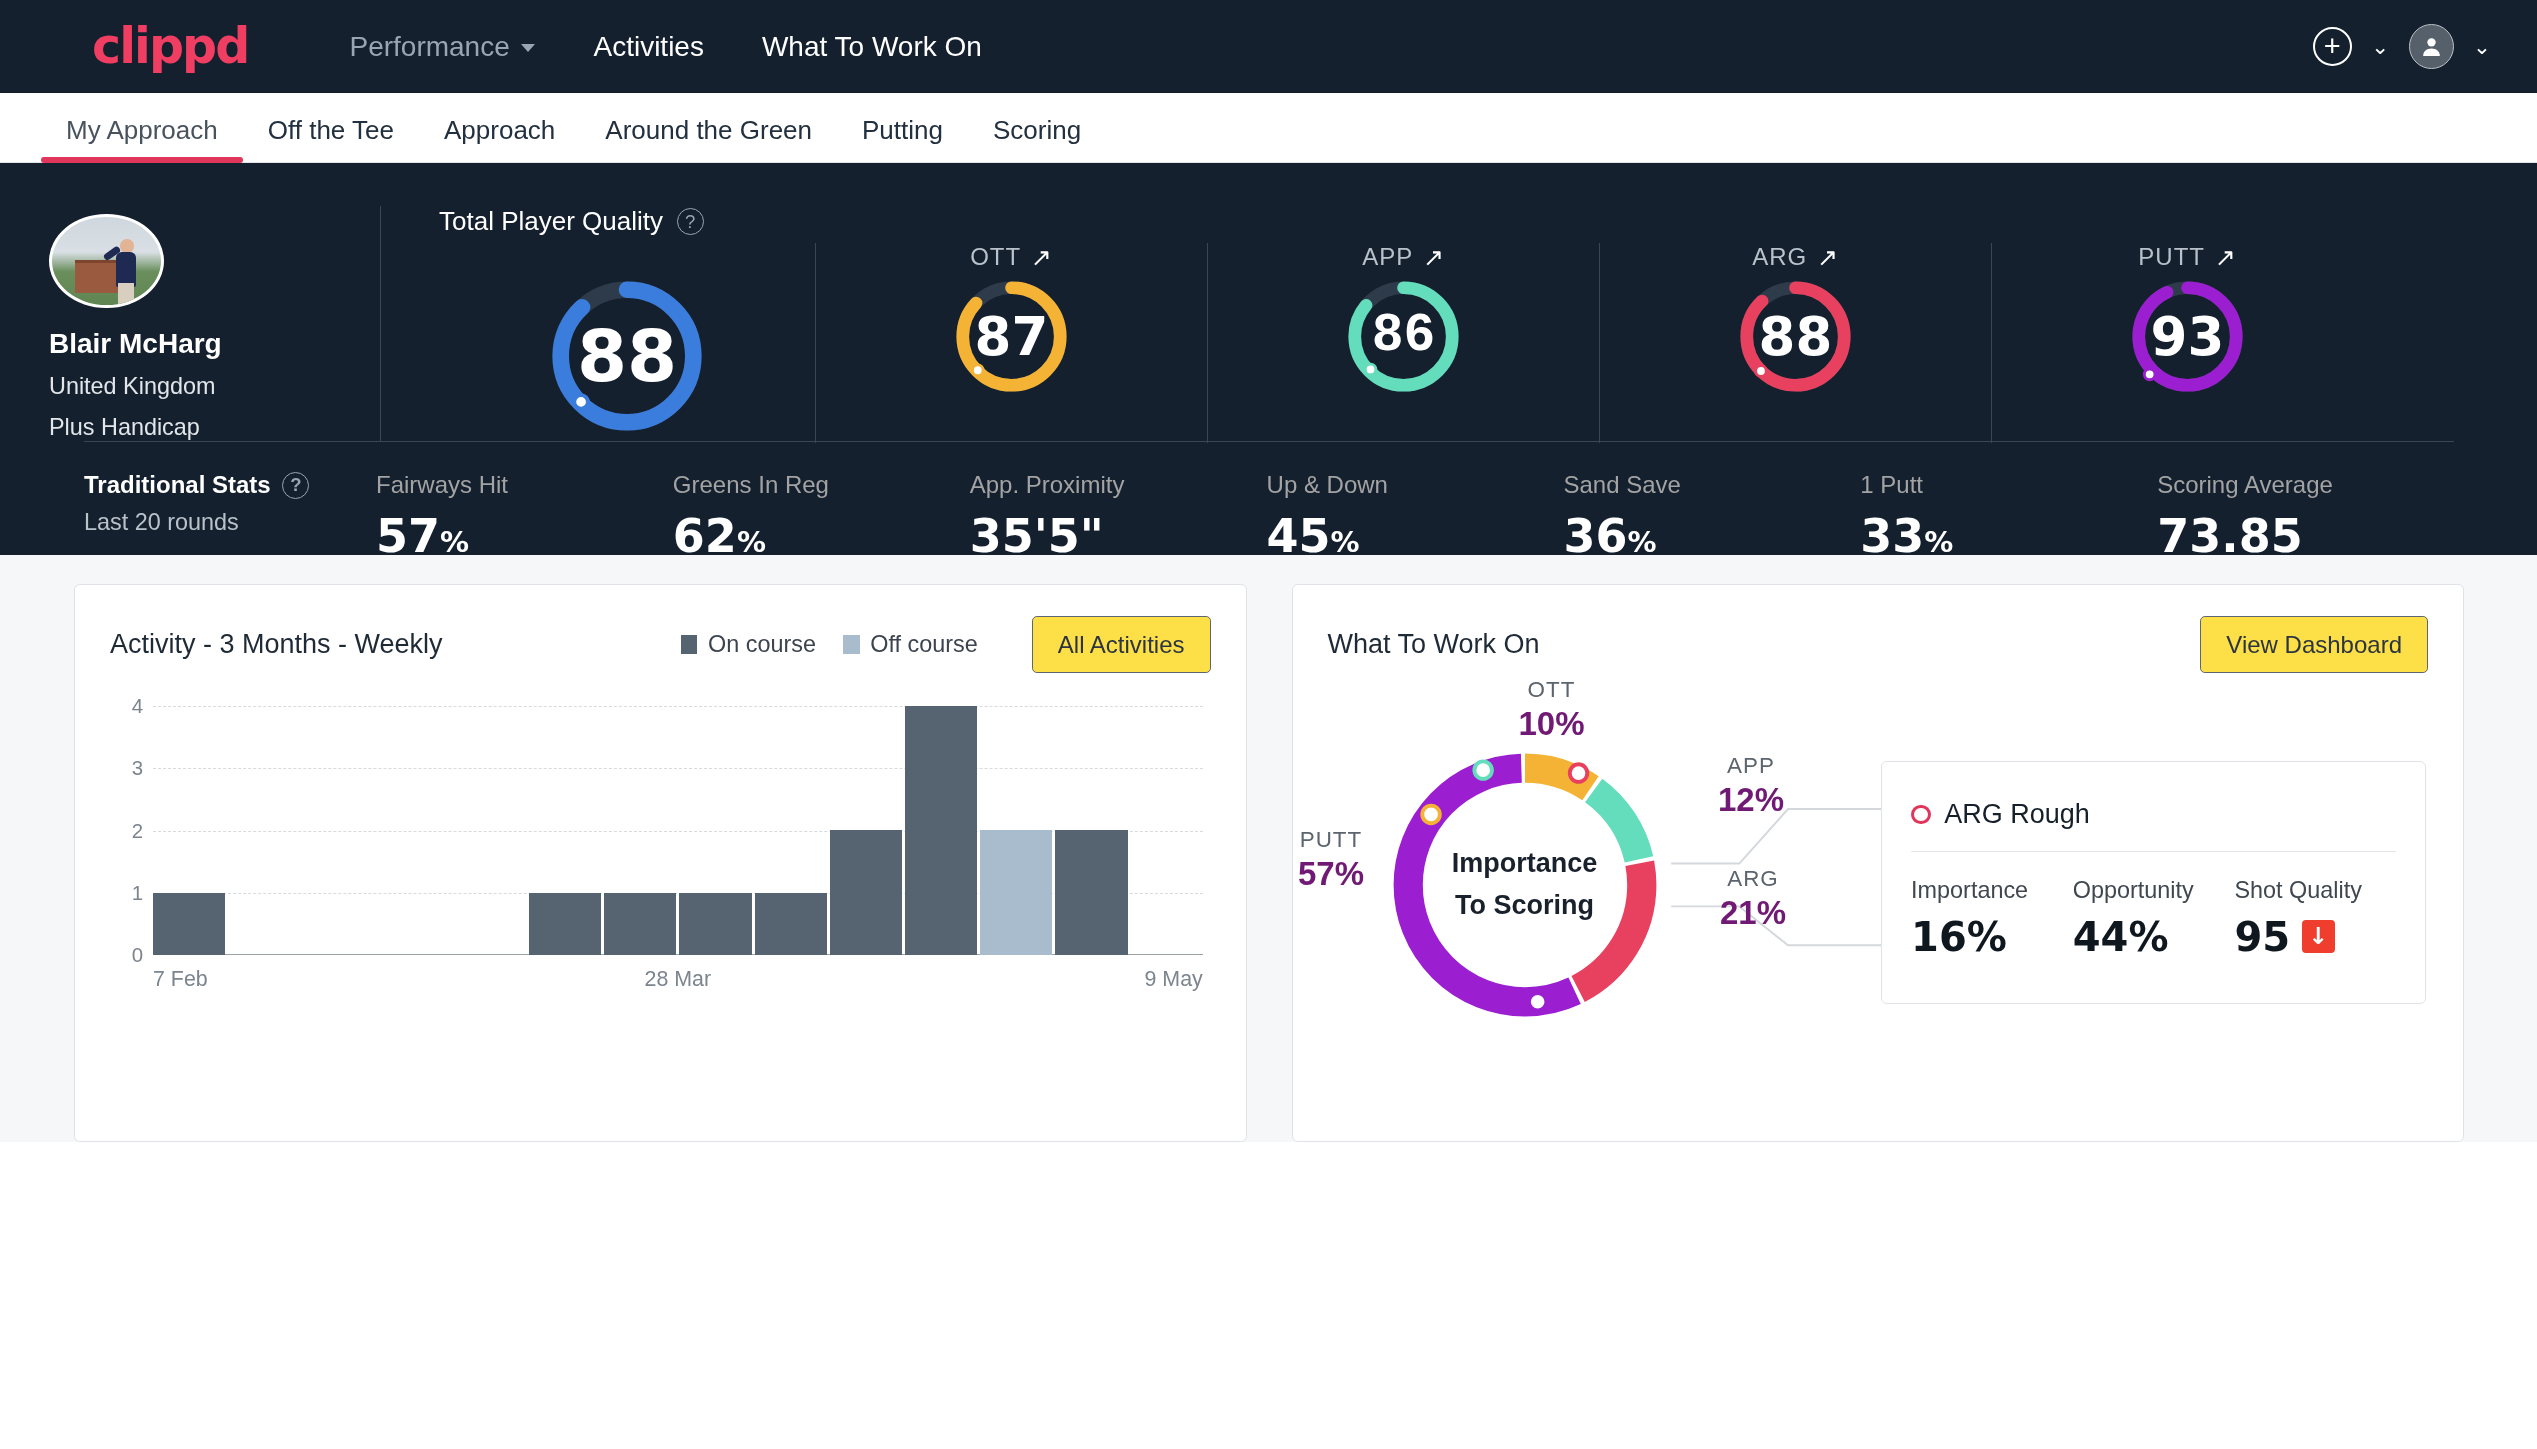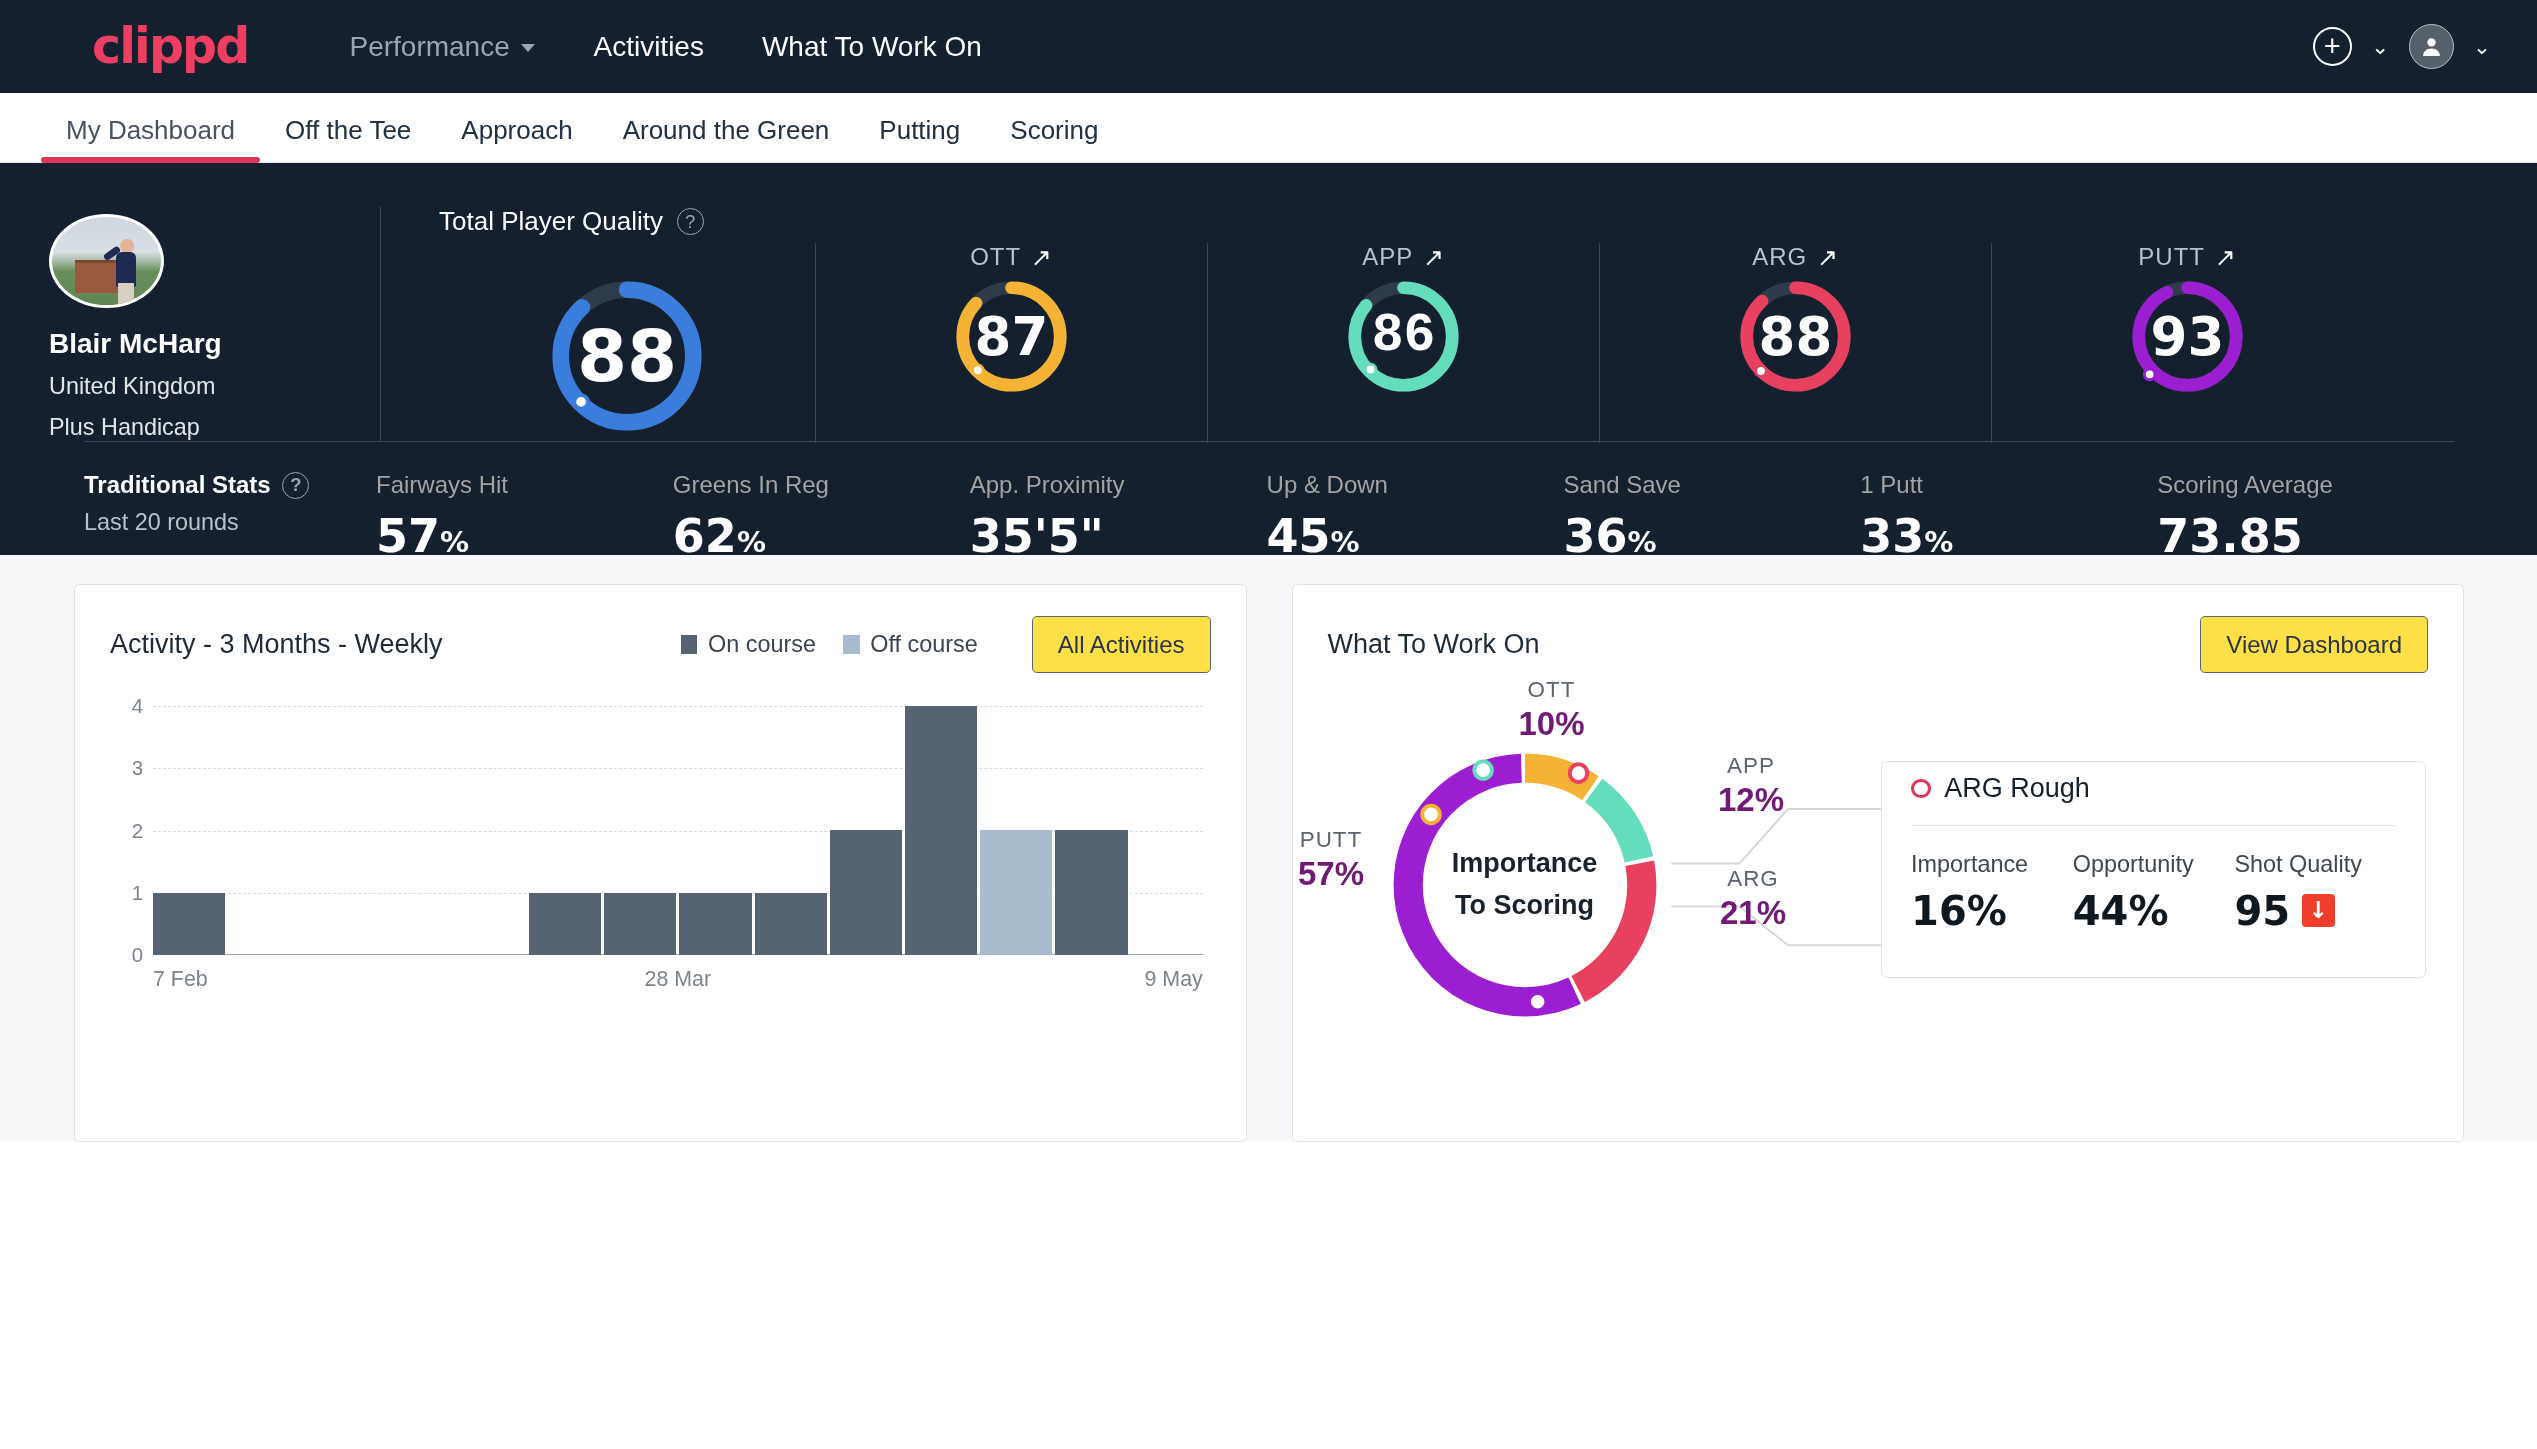--- a/index.html
+++ b/index.html
@@ -230,21 +230,21 @@
     font-size: 27px; font-weight:bold; color:#18212c; line-height: 1.55;
     text-align:center;
   }
   .dlabel { position:absolute; text-align:center; }
   .dlabel .dl-key { font-size: 22.4px; color:#5c646d; letter-spacing:1px; }
   .dlabel .dl-val { font-size: 33px; font-weight:bold; color:#701a75; margin-top:1.9px;}
 
   .detail-card {
     position:absolute; right: 1.9px; top: 78px; width: 545px;
     border: 1px solid #dfe3e7; border-radius: 5.8px; background:#fff;
-    padding: 11px 29px 43px 29px;
+    padding: 37px 29px 43px 29px;
   }
   .detail-head { display:flex; align-items:center; gap: 13.6px; }
   .dot-ring {
     width: 19.5px; height: 19.5px; border-radius:50%;
     border: 3.9px solid #e0365c;
   }
   .detail-title { font-size: 27px; color:#16202b; font-weight: 500;}
   .detail-sep { border-top:1px solid #e2e6ea; margin: 21.4px 0 0 0; }
   .detail-stats { display:flex; margin-top: 25px; }
   .dstat { flex: 1; }
@@ -285,21 +285,21 @@
       <svg width="25" height="25" viewBox="0 0 24 24" fill="#ffffff">
         <circle cx="12" cy="8" r="4"></circle>
         <path d="M4 21c0-4.4 3.6-7 8-7s8 2.6 8 7z"></path>
       </svg>
     </div>
     <div class="mini-caret">⌄</div>
   </div>
 </div>
 
 <div class="tabsbar">
-  <div class="tab active">My Dashboard</div>
+  <div class="tab active">My Approach</div>
   <div class="tab">Off the Tee</div>
   <div class="tab">Approach</div>
   <div class="tab">Around the Green</div>
   <div class="tab">Putting</div>
   <div class="tab">Scoring</div>
 </div>
 
 <div class="hero">
   <div class="hero-top">
 

